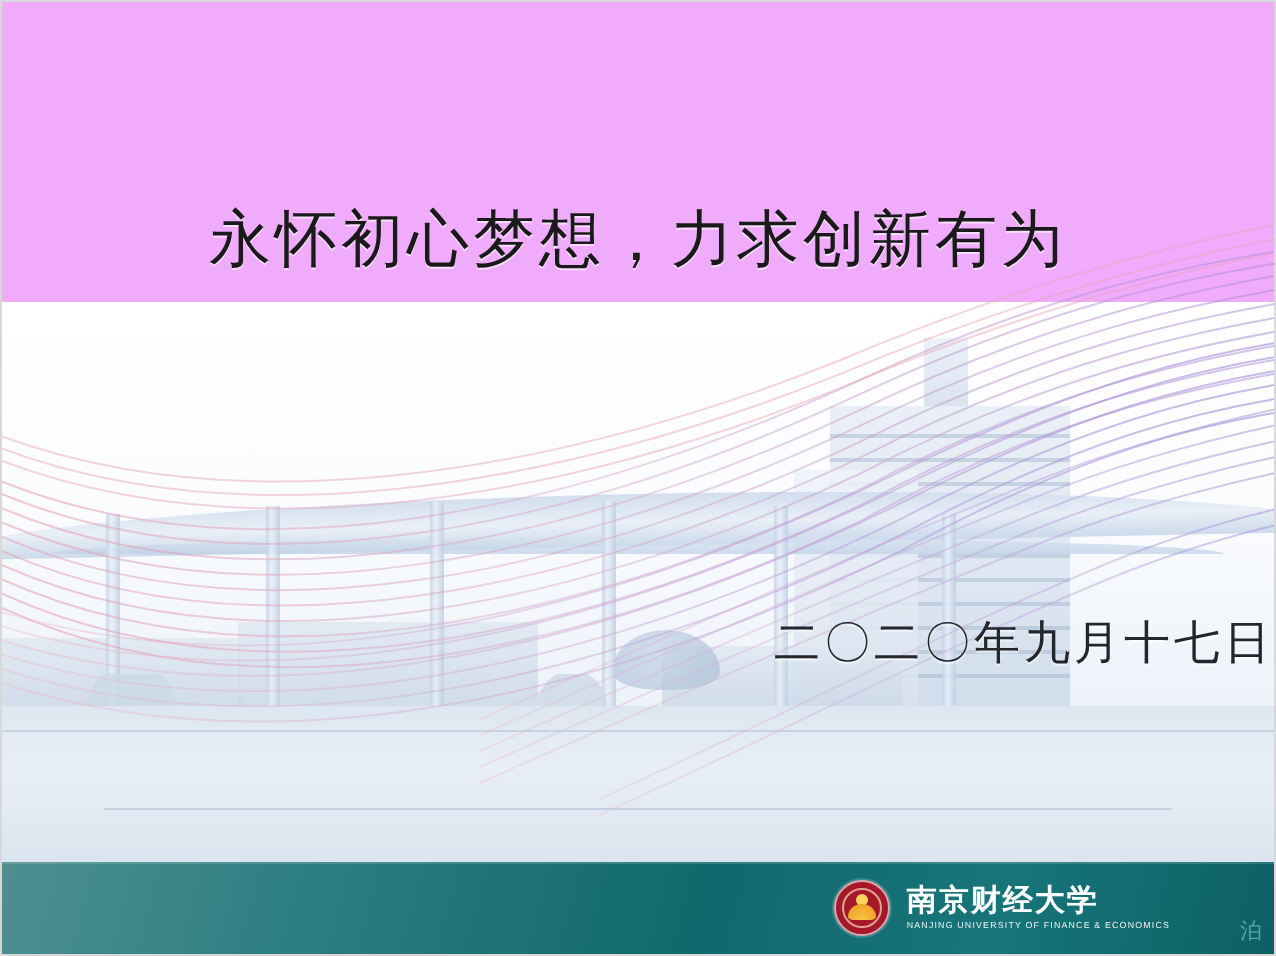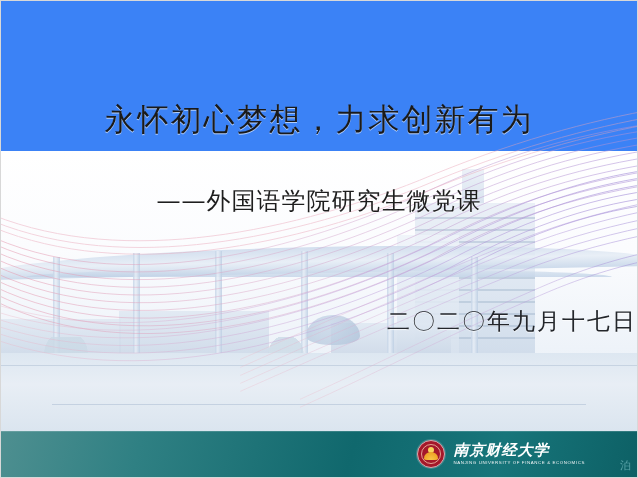--- a/index.html
+++ b/index.html
@@ -2,21 +2,21 @@
 <html><head>
 <meta charset="utf-8">
 <style>
   html,body{margin:0;padding:0;background:#ffffff;}
   body{font-family:"Liberation Serif",serif;}
 
   #slide{
     position:relative;
     width:638px;height:478px;
     overflow:hidden;
-    background:#3b82f6;
+    background:#f0abfc;
     box-sizing:border-box;
     border:1px solid #d8d8d8;
   }
 
   
   .photo{
     position:absolute;left:0;right:0;bottom:46px;top:150px;
     overflow:hidden;
   }
   .sky{
@@ -154,21 +154,21 @@
     border-radius:50% 50% 20% 20%/80% 80% 20% 20%;
   }
   .seal .sun{
     position:absolute;left:10px;top:6px;width:6px;height:6px;border-radius:50%;
     background:#f8d45c;
   }
   .wordmark{line-height:1;}
   .wm-cn{
     font-family:"DejaVu Serif",serif;
     font-size:15px;color:#ffffff;letter-spacing:1px;
-    font-style:italic;font-weight:bold;
+    font-weight:bold;
     white-space:nowrap;
   }
   .wm-en{
     font-family:"Liberation Sans",sans-serif;
     font-size:4.4px;color:#f0f4f5;letter-spacing:.6px;
     margin-top:3px;white-space:nowrap;
   }
   .corner-mark{
     position:absolute;right:6px;bottom:4px;
     font-family:"DejaVu Sans",sans-serif;font-size:11px;
@@ -265,21 +265,20 @@
       </g>
       <g fill="none" stroke="#e9a3b6" stroke-width="1" opacity=".45">
         <path d="M-20,210 C110,268 280,236 420,180 C510,142 590,120 660,108"></path>
         <path d="M-20,216 C110,275 280,243 420,187 C510,149 590,127 660,115"></path>
         <path d="M-20,222 C110,282 280,250 420,194 C510,156 590,134 660,122"></path>
       </g>
     </svg>
   </div>
 
   <div class="title">永怀初心梦想，力求创新有为</div>
-  <div class="subtitle">——外国语学院研究生微党课</div>
   <div class="date">二〇二〇年九月十七日</div>
 
   <div class="footer">
     <div class="brand">
       <div class="seal">
         <span class="sun"></span>
       </div>
       <div class="wordmark">
         <div class="wm-cn">南京财经大学</div>
         <div class="wm-en">NANJING UNIVERSITY OF FINANCE &amp; ECONOMICS</div>

